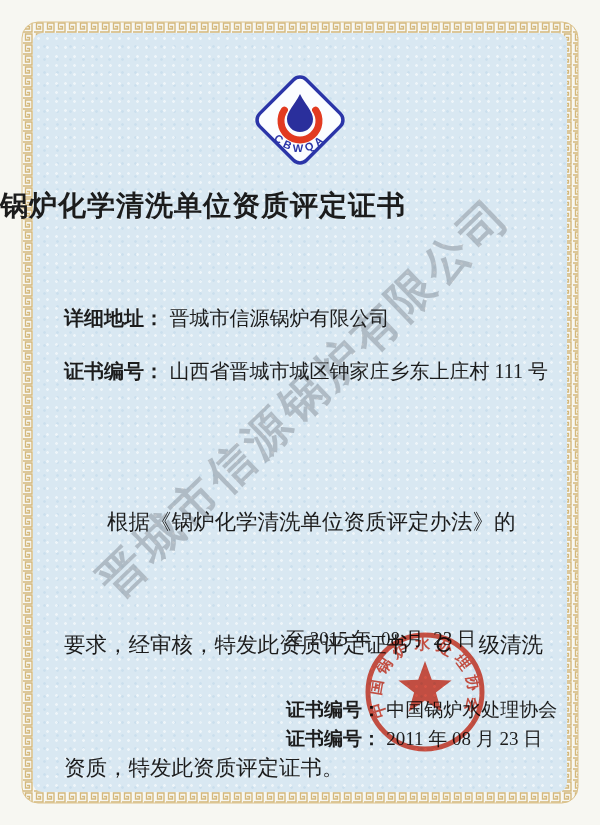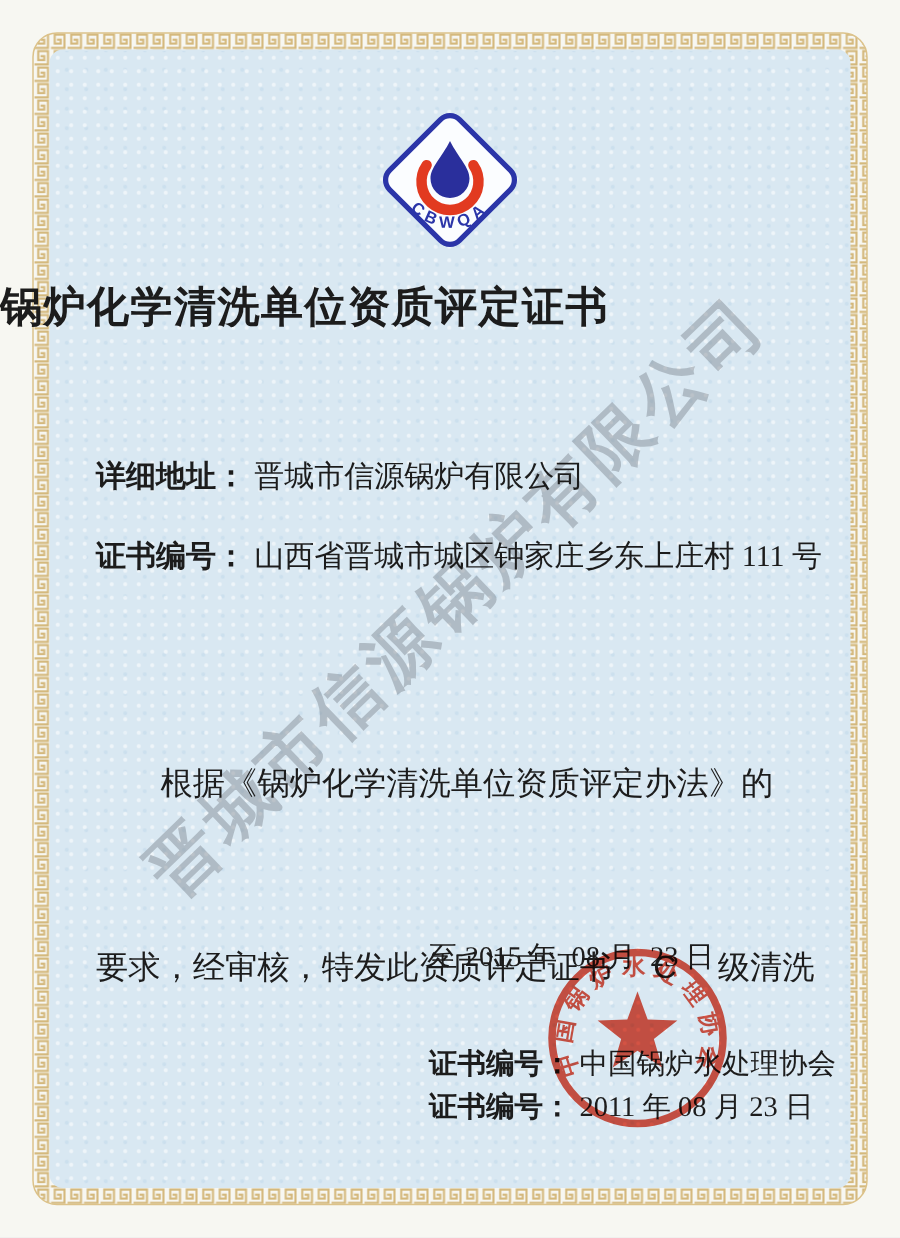--- a/index.html
+++ b/index.html
@@ -85,20 +85,21 @@
     <div class="title">锅炉化学清洗单位资质评定证书</div>
 
 
     <div class="field f-org"><span class="lbl">详细地址： </span><span class="val">晋城市信源锅炉有限公司</span></div>
 
     <div class="field f-addr"><span class="lbl">证书编号： </span><span class="val">山西省晋城市城区钟家庄乡东上庄村 111 号</span></div>
 
     <div class="bodytext">
       <div class="indent">根据《锅炉化学清洗单位资质评定办法》的</div>
       <div>要求，经审核，特发此资质评定证书　 C 　级清洗</div>
+      <div>资质，特发此资质评定证书。</div>
     </div>
 
     <div class="validity">
       <span class="dates">
         <div>至 2015 年  08 月  23 日</div>
       </span>
     </div>
 
     <div class="issue-line i-unit"><span class="lbl">证书编号： </span><span class="val">中国锅炉水处理协会</span></div>
     <div class="issue-line i-date"><span class="lbl">证书编号： </span><span class="val">2011 年 08 月 23 日</span></div>

